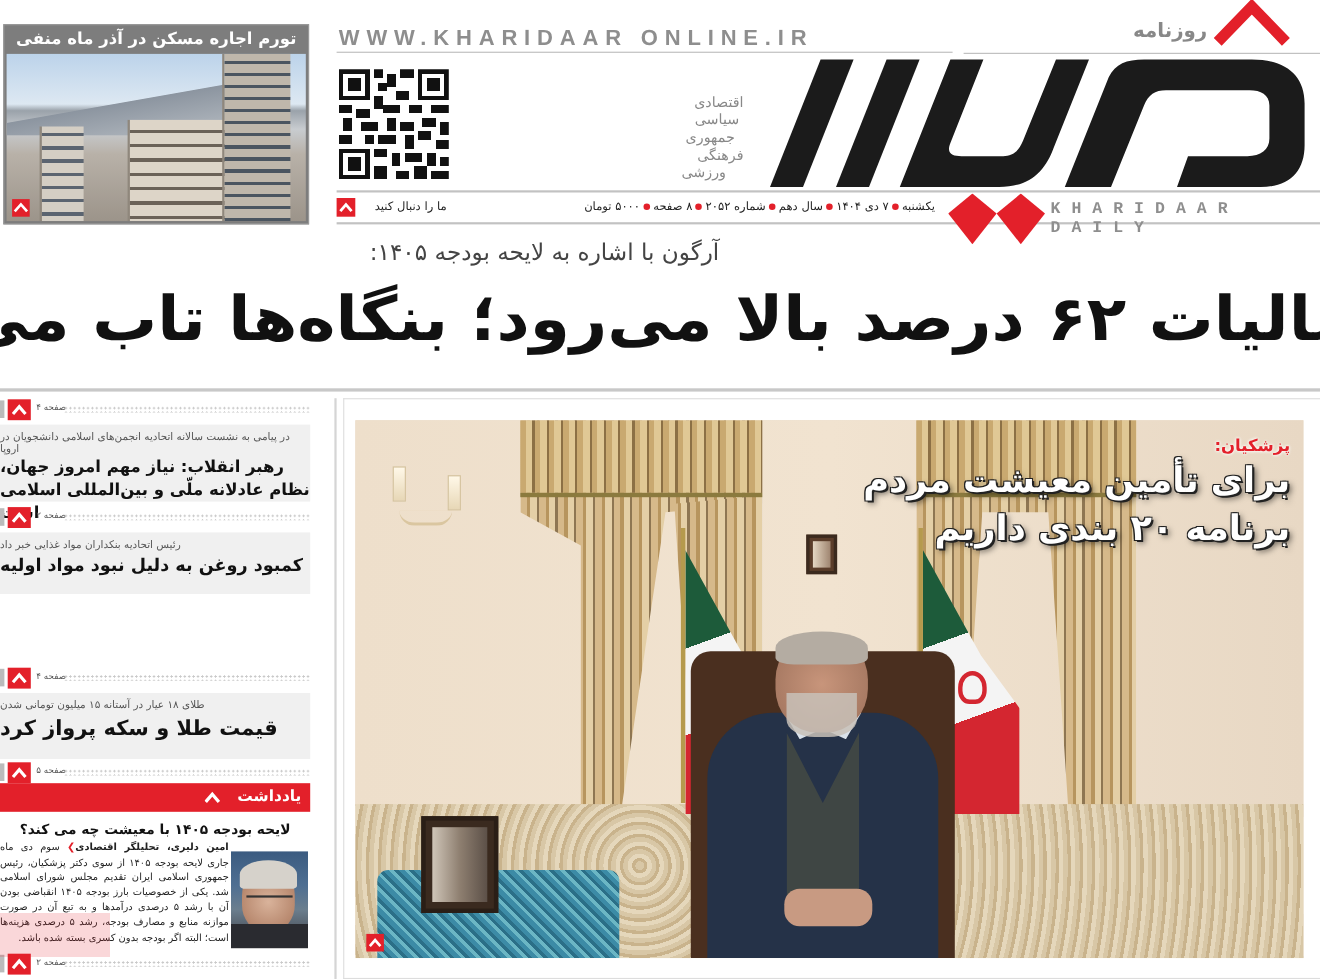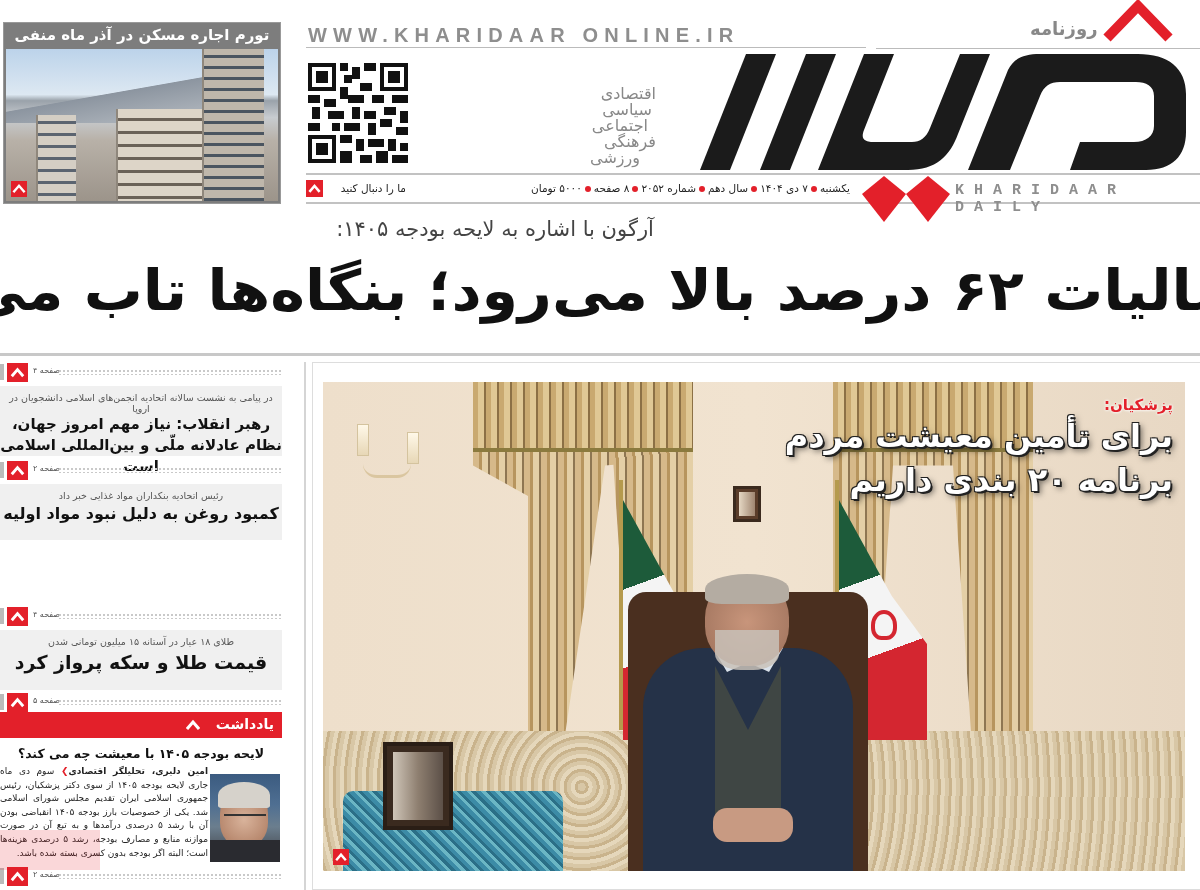--- a/index.html
+++ b/index.html
@@ -14,21 +14,21 @@
 .mtn{position:absolute;left:0;top:24px;width:200px;height:50px;background:linear-gradient(170deg,transparent 45%,#8c95a0 46%,#a7aeb6 80%);}
 .tower{position:absolute;background:#c9c2b8;border-left:2px solid #8f877c}
 .tower.t1{right:14px;top:0;width:62px;height:160px;background:repeating-linear-gradient(0deg,#bfb7ab 0 8px,#4b5560 8px 11px)}
 .tower.t2{left:30px;top:66px;width:40px;height:90px;background:repeating-linear-gradient(0deg,#d4cec4 0 9px,#5b6470 9px 12px)}
 .tower.t3{left:110px;top:60px;width:90px;height:100px;background:repeating-linear-gradient(0deg,#ddd5c8 0 10px,#6b6258 10px 13px)}
 .teaser-badge{position:absolute;left:5px;bottom:4px;width:16px;height:16px;background:#e3202a}
 .url{left:308px;top:24px;font-family:"Liberation Sans",sans-serif;font-weight:bold;font-size:20px;letter-spacing:6.2px;color:#8e8e8e}
 .rule{height:1px;background:#bbb}
 .qr{left:308px;top:63px;width:100px;height:100px;background:#fff}
 .qr svg{width:100%;height:100%}
-.cats{left:572px;top:86px;width:84px;color:#888;font-size:16px;line-height:16px;direction:rtl}
+.cats{left:592px;top:86px;width:84px;color:#888;font-size:13px;line-height:16px;direction:rtl}
 .cats div{margin-right:0}
 .cats div:nth-child(2){margin-right:4px}
 .cats div:nth-child(3){margin-right:8px}
 .cats div:nth-child(4){margin-right:0}
 .cats div:nth-child(5){margin-right:16px}
 .logo{left:668px;top:52px;width:530px;height:120px}
 .roozname{left:1030px;top:18px;font-size:18px;font-weight:bold;color:#888;direction:rtl}
 .chev-top{left:1103px;top:0px;width:70px;height:42px}
 .daily{left:955px;top:182px;font-family:Liberation Mono, monospace;font-weight:bold;font-size:15px;letter-spacing:10px;color:#8e8e8e}
 .diamonds{left:862px;top:176px;width:90px;height:46px}
@@ -45,21 +45,21 @@
 .headline{left:0;width:1200px;top:258px;text-align:center;font-size:56px;font-weight:bold;letter-spacing:-1px;color:#111;direction:rtl;font-family:"DejaVu Sans",sans-serif;white-space:nowrap;transform:scaleX(1.05);transform-origin:center}
 .hr-main{left:0;top:353px;width:1200px;height:3px;background:#c8c8c8}
 
 .col{left:0;top:358px;width:282px;height:532px}
 .col-border{left:304px;top:362px;width:2px;height:528px;background:#d5d5d5}
 .pg{position:absolute;left:0;width:282px;height:22px}
 .pg .bar{position:absolute;left:0;top:2px;width:4px;height:16px;background:#bbb}
 .pg .badge{position:absolute;left:7px;top:1px;width:21px;height:19px}
 .pg .lbl{position:absolute;left:33px;top:4px;font-size:8px;color:#555;direction:rtl}
 .pg .dots{position:absolute;left:58px;right:0;top:7px;height:6px;background-image:radial-gradient(#c9c9c9 0.9px,transparent 1px);background-size:4px 4px}
-.story{position:absolute;left:0;width:282px;background:#f0f0f0;text-align:center;direction:rtl}
+.story{position:absolute;left:0;width:282px;background:#f0f0f0;text-align:left;direction:rtl}
 .story .sub{font-size:9.5px;color:#555;padding-top:6px}
 .story .title{font-size:15px;font-weight:bold;color:#111;line-height:21px}
 
 .note-head{position:absolute;left:0;top:712px;width:282px;height:26px;background:#e3202a;color:#fff;direction:rtl;font-weight:bold;font-size:14px}
 .note-head .lbl{position:absolute;right:8px;top:4px}
 .note-head svg{position:absolute;right:82px;top:7px;width:14px;height:12px}
 .note-title{position:absolute;left:0;top:746px;width:282px;text-align:center;font-weight:bold;font-size:12.5px;direction:rtl}
 .note-body{position:absolute;left:0;top:765px;width:208px;font-size:9px;line-height:13.6px;color:#222;direction:rtl;text-align:justify}
 .note-body b{font-weight:bold}
 .note-body .arrow{color:#e3202a;font-weight:bold}
@@ -145,21 +145,21 @@
     <rect x="0" y="18" width="7" height="7" fill="#111"></rect>
       <rect x="1" y="19" width="5" height="5" fill="#fff"></rect>
       <rect x="2" y="20" width="3" height="3" fill="#111"></rect>
     <path d="M8 0h2v2h-2zM11 1h2v3h-2zM14 0h3v2h-3zM9 3h2v2h-2zM13 5h3v2h-3zM8 6h2v3h-2zM0 8h3v2h-3zM4 9h3v2h-3zM10 8h4v2h-4zM16 8h3v2h-3zM21 8h4v2h-4zM1 11h2v3h-2zM5 12h4v2h-4zM11 11h2v3h-2zM14 12h3v2h-3zM19 11h3v2h-3zM23 12h2v3h-2zM0 15h3v2h-3zM6 15h2v2h-2zM9 15h4v2h-4zM15 15h2v3h-2zM18 14h3v2h-3zM22 16h3v2h-3zM8 18h3v2h-3zM12 19h2v3h-2zM15 19h4v2h-4zM20 19h2v3h-2zM23 20h2v2h-2zM8 22h3v3h-3zM13 23h3v2h-3zM17 22h3v3h-3zM21 23h4v2h-4z" fill="#111"></path>
   </svg>
 </div>
 
 <div class="abs cats">
   <div>اقتصادی</div>
   <div>سیاسی</div>
-  <div>اجتماعی</div>
+  <div>جمهوری</div>
   <div>فرهنگی</div>
   <div>ورزشی</div>
 </div>
 
 <div class="abs logo">
   <svg viewBox="0 0 530 120" width="530" height="120">
     <polygon points="32,118 78,2 108,2 62,118" fill="#1b1b1b"></polygon>
     <polygon points="92,118 138,2 168,2 122,118" fill="#1b1b1b"></polygon>
     <path d="M150,118 L196,2 L226,2 L196,78 C192,88 198,90 206,90 L244,90 C252,90 258,86 262,76 L292,2 L322,2 L290,82 C282,104 268,118 240,118 Z" fill="#1b1b1b"></path>
     <path d="M300,118 L340,18 C346,6 356,2 372,2 L470,2 C500,2 518,16 518,42 L518,80 C518,104 504,118 478,118 L402,118 L412,90 L466,90 C478,90 486,84 486,74 L486,44 C486,34 478,30 468,30 L392,30 C382,30 376,34 372,44 L342,118 Z" fill="#1b1b1b"></path>

